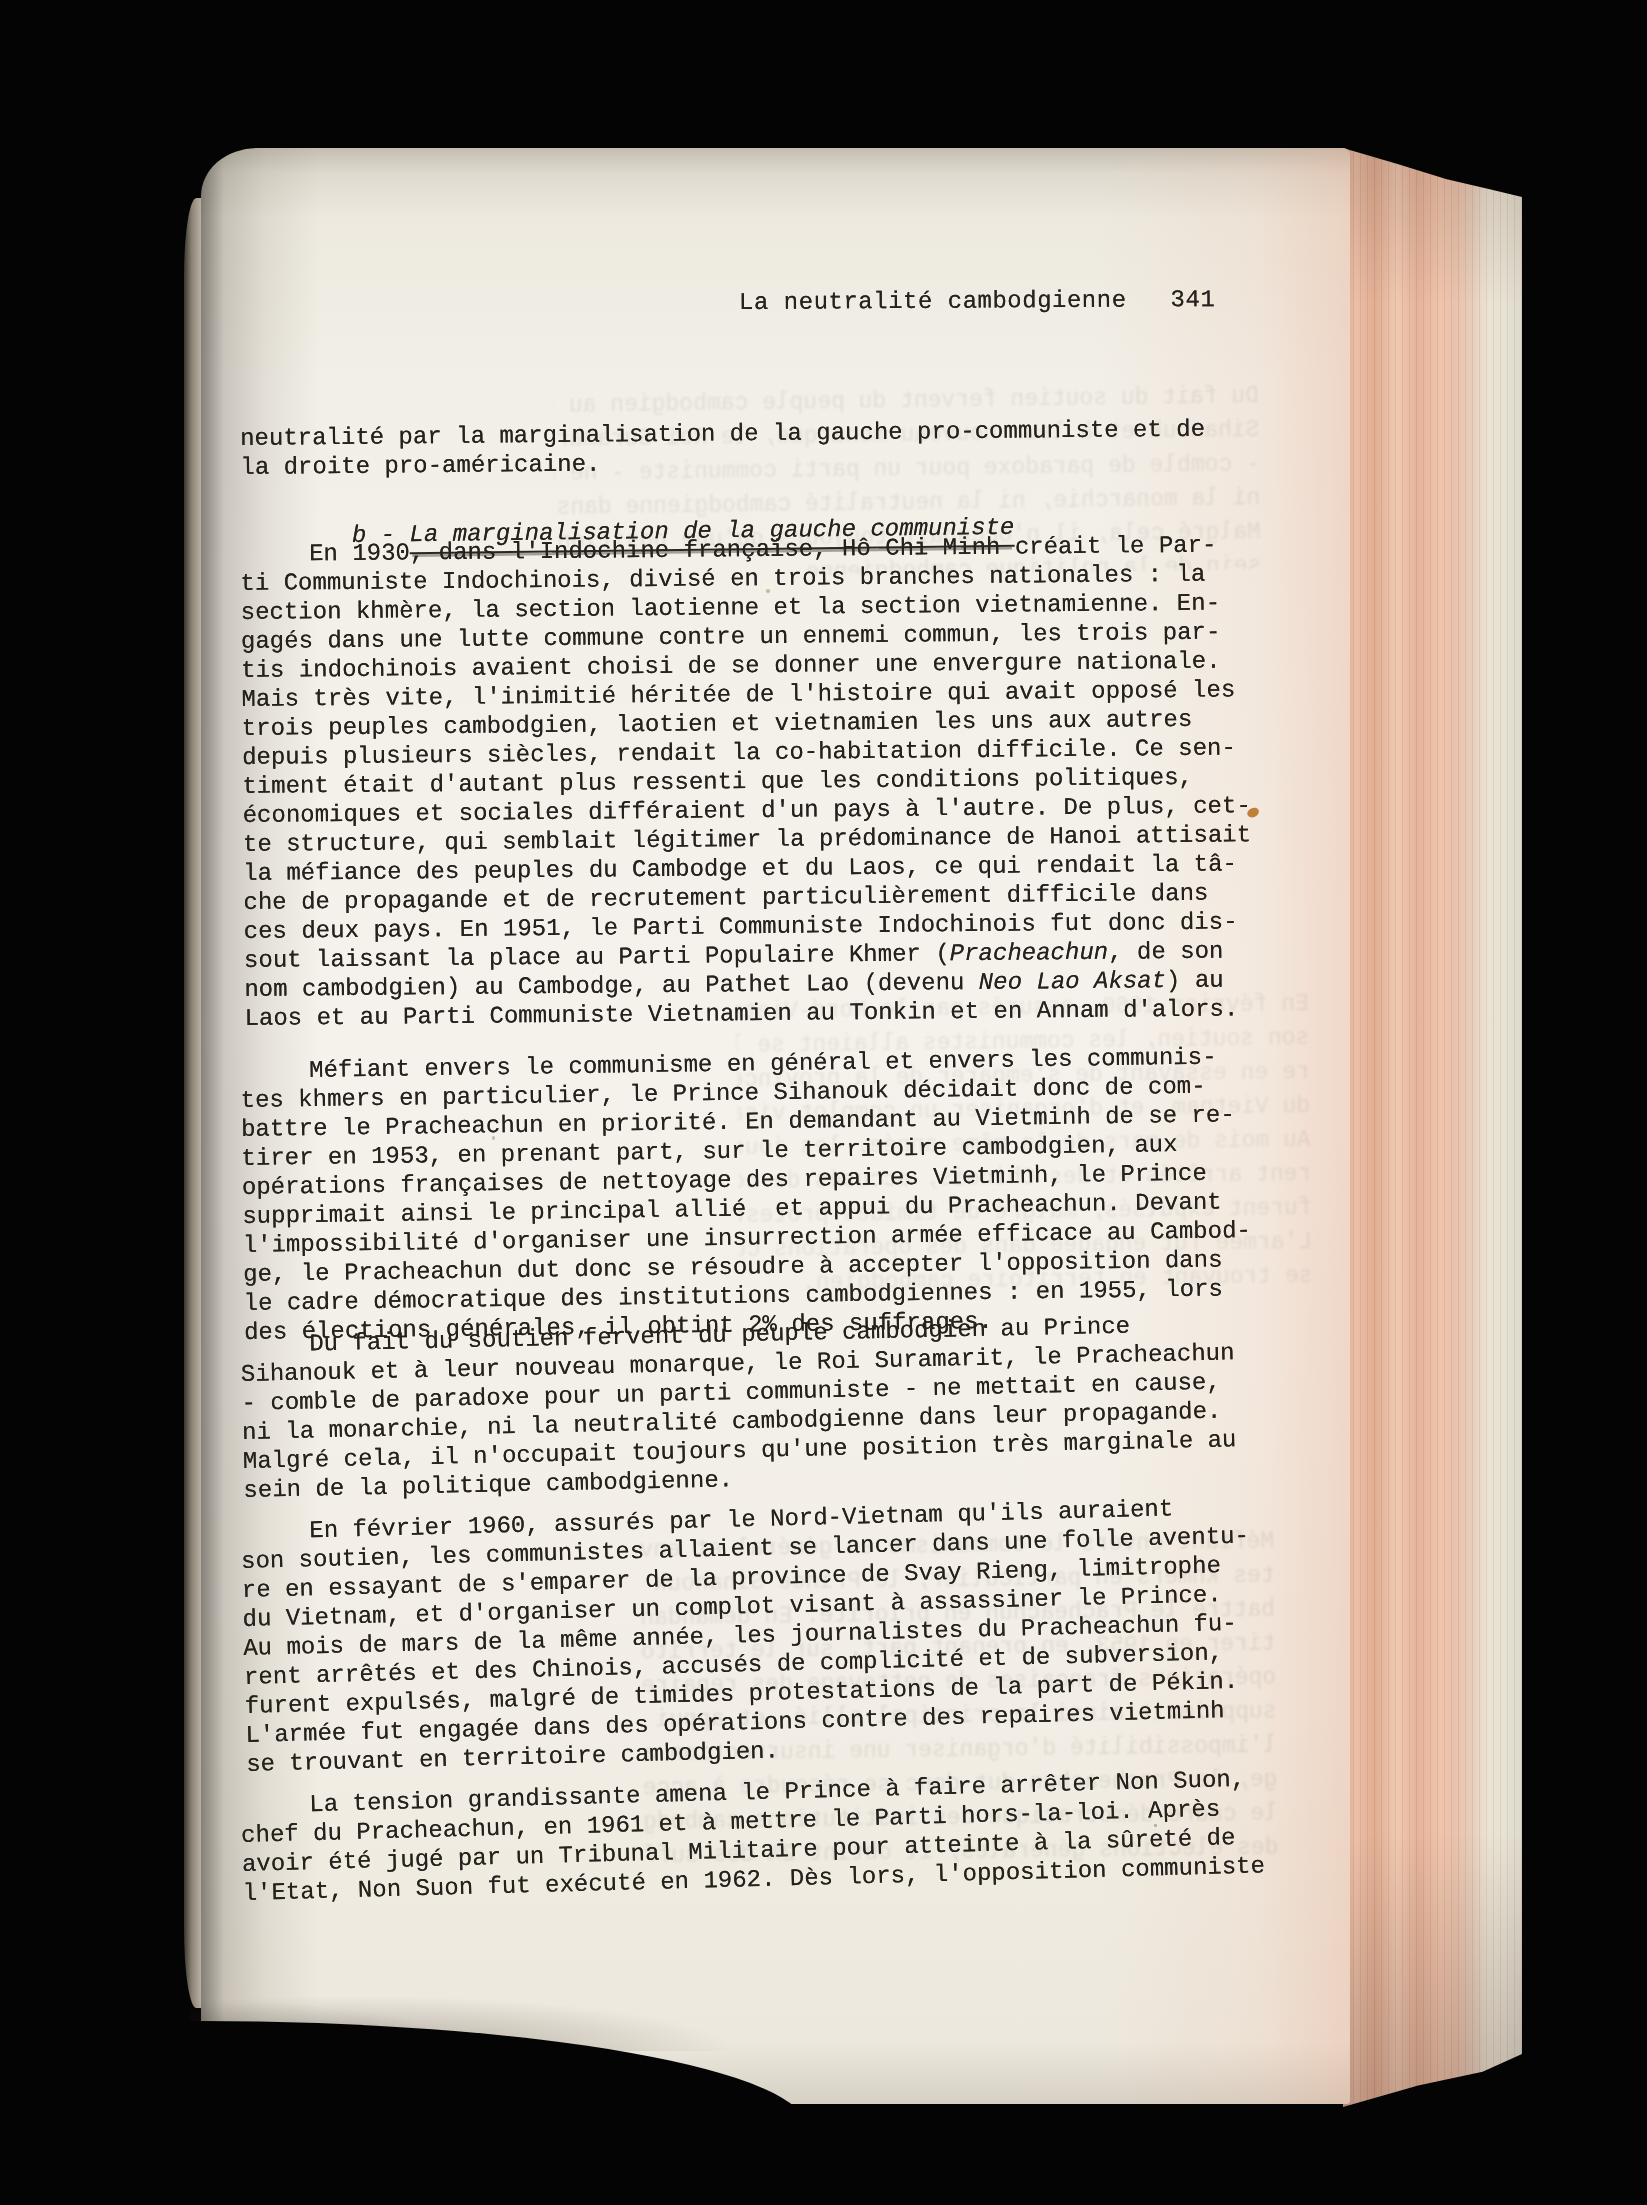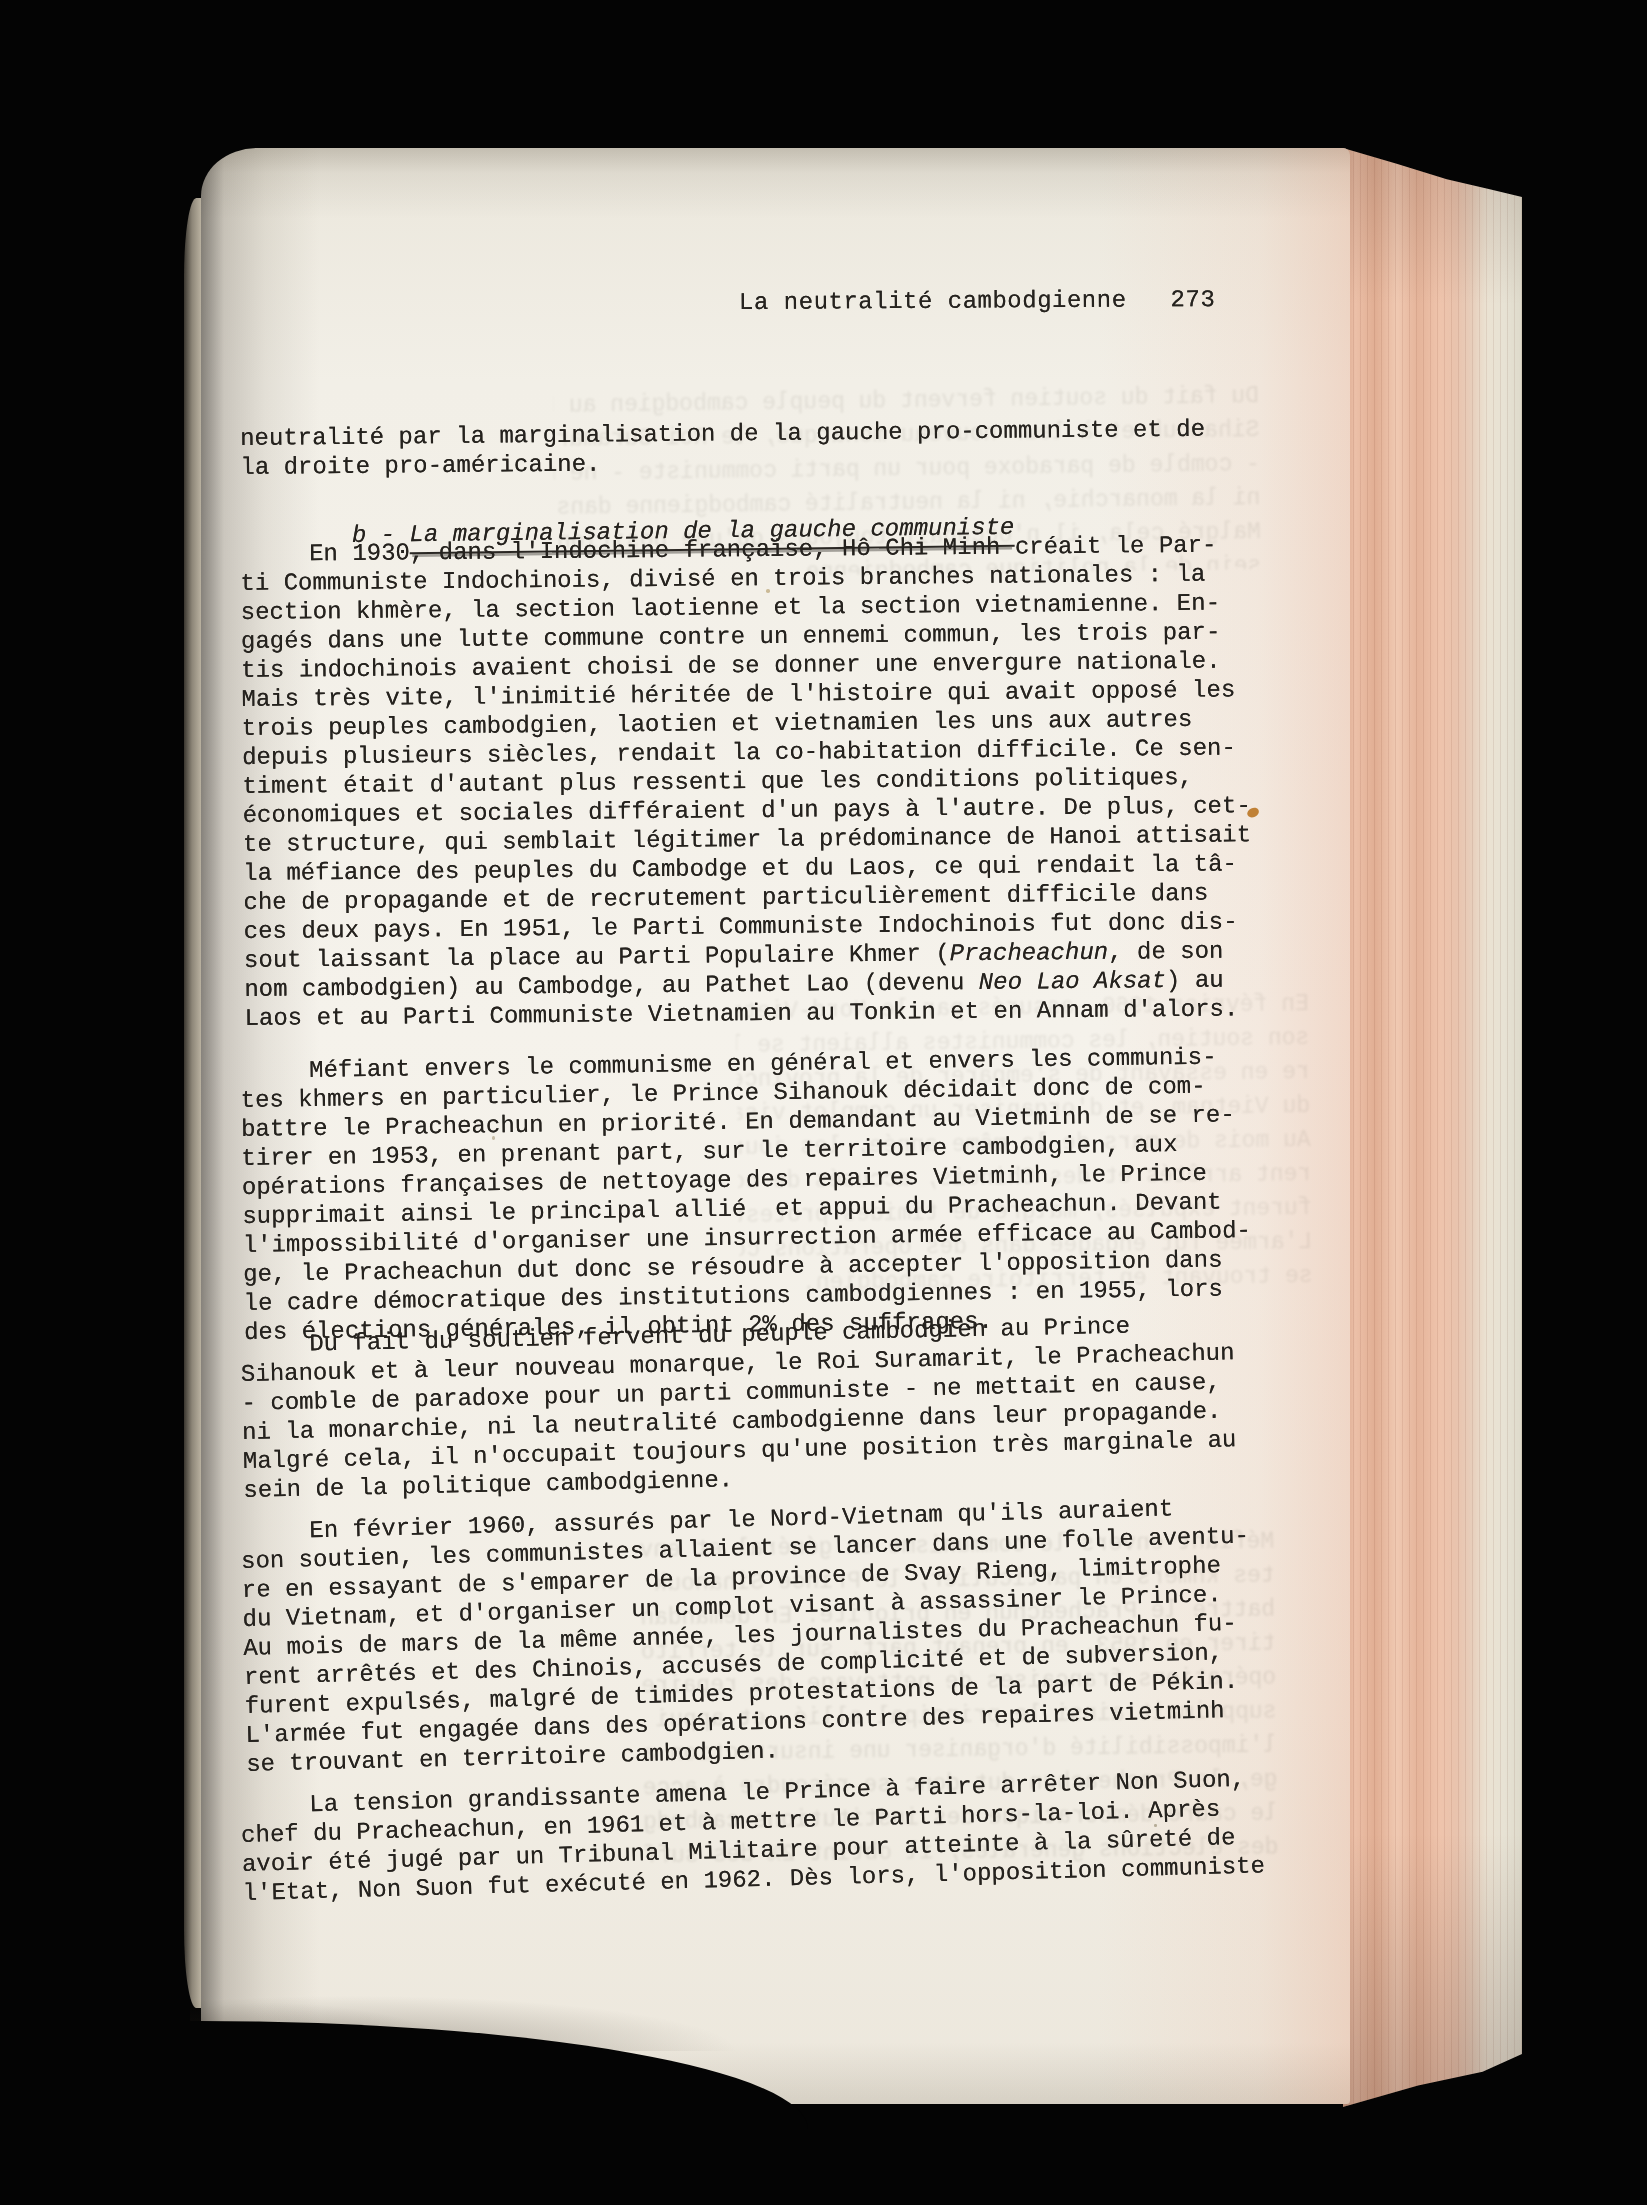--- a/index.html
+++ b/index.html
@@ -138,21 +138,21 @@
 tirer en 1953, en prenant part, sur le territoire cambodgien, aux
 opérations françaises de nettoyage des repaires Vietminh, le Prince
 supprimait ainsi le principal allié  et appui du Pracheachun. Devant
 l'impossibilité d'organiser une insurrection armée efficace au Cambod-
 ge, le Pracheachun dut donc se résoudre à accepter l'opposition dans
 le cadre démocratique des institutions cambodgiennes : en 1955, lors
 des élections générales, il obtint 2% des suffrages.</div>
 
     <div class="running-header">
       <span>La neutralité cambodgienne</span>
-      <span>273</span>
+      <span>341</span>
     </div>
 
     <div class="para p1">neutralité par la marginalisation de la gauche pro-communiste et de
 la droite pro-américaine.</div>
 
     <div class="heading">
       <span>b - </span><span class="underlined">La marginalisation de la gauche communiste</span>
     </div>
 
     <div class="para p2 indent">En 1930, dans l'Indochine française, Hô Chi Minh créait le Par-

